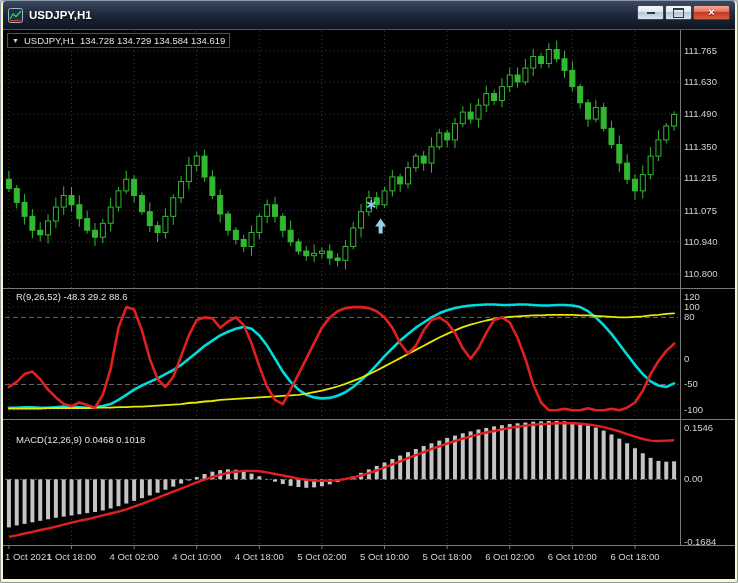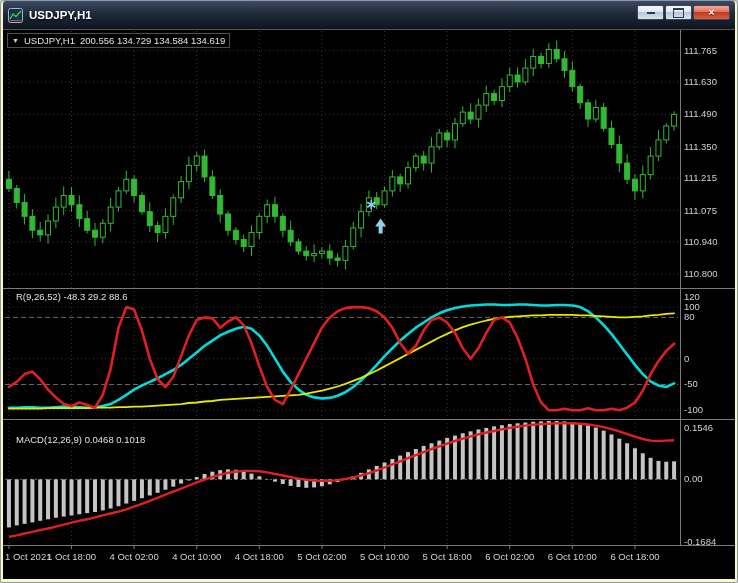--- a/index.html
+++ b/index.html
@@ -408,18 +408,18 @@
           <line x1="569.3546511627907" y1="515" x2="569.3546511627907" y2="519" stroke="#7a7a7a"></line>
           <text x="569.3546511627907" y="530" text-anchor="middle">6 Oct 10:00</text>
           <line x1="631.9593023255813" y1="515" x2="631.9593023255813" y2="519" stroke="#7a7a7a"></line>
           <text x="631.9593023255813" y="530" text-anchor="middle">6 Oct 18:00</text>
         </g>
       </svg>
 
     <div class="pane-label main">
       <span class="toggle">▼</span>
       <span>USDJPY,H1</span>
-      <span>200.556 134.729 134.584 134.619</span>
+      <span>134.728 134.729 134.584 134.619</span>
     </div>
     <div class="pane-label osc">R(9,26,52) -48.3 29.2 88.6</div>
     <div class="pane-label macd">MACD(12,26,9) 0.0468 0.1018</div>
   </div>
 </div>
 
 </body></html>

